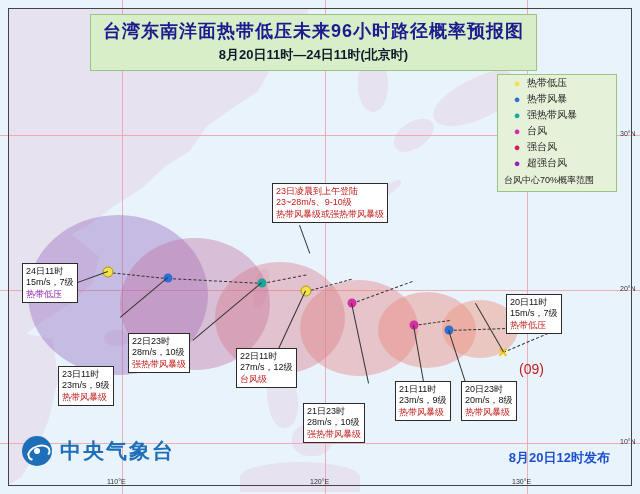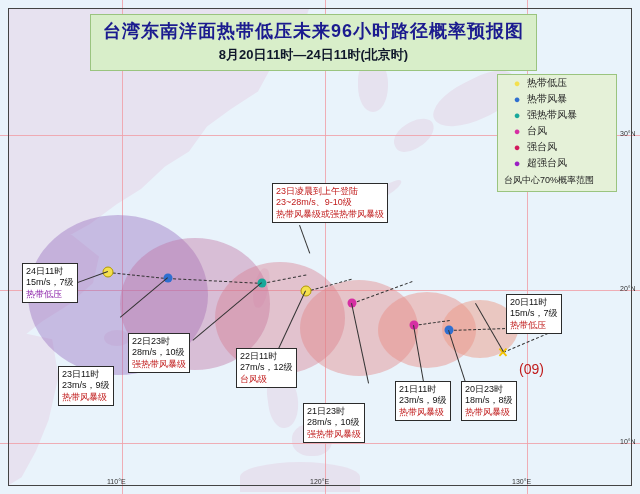--- a/index.html
+++ b/index.html
@@ -162,21 +162,21 @@
   </div>
 
   <div class="callout" style="left:395px;top:381px;">
     <div>21日11时</div>
     <div>23m/s，9级</div>
     <div class="c-red">热带风暴级</div>
   </div>
 
   <div class="callout" style="left:461px;top:381px;">
     <div>20日23时</div>
-    <div>18m/s，8级</div>
+    <div>20m/s，8级</div>
     <div class="c-red">热带风暴级</div>
   </div>
 
   <div class="callout" style="left:506px;top:294px;">
     <div>20日11时</div>
     <div>15m/s，7级</div>
     <div class="c-red">热带低压</div>
   </div>
 
   <div class="callout" style="left:272px;top:183px;">
@@ -211,15 +211,20 @@
       <span class="legend-txt">超强台风</span>
     </div>
     <div class="legend-note">台风中心70%概率范围</div>
   </div>
 
   <div class="title-box">
     <div class="title-line1">台湾东南洋面热带低压未来96小时路径概率预报图</div>
     <div class="title-line2">8月20日11时—24日11时(北京时)</div>
   </div>
 
+  <div class="footer-logo">
+    <div class="logo-circle"></div>
+    <div class="footer-text">中央气象台</div>
+  </div>
+  <div class="issue-text">8月20日12时发布</div>
 
   <div class="frame"></div>
 </div>
 
 </body></html>

